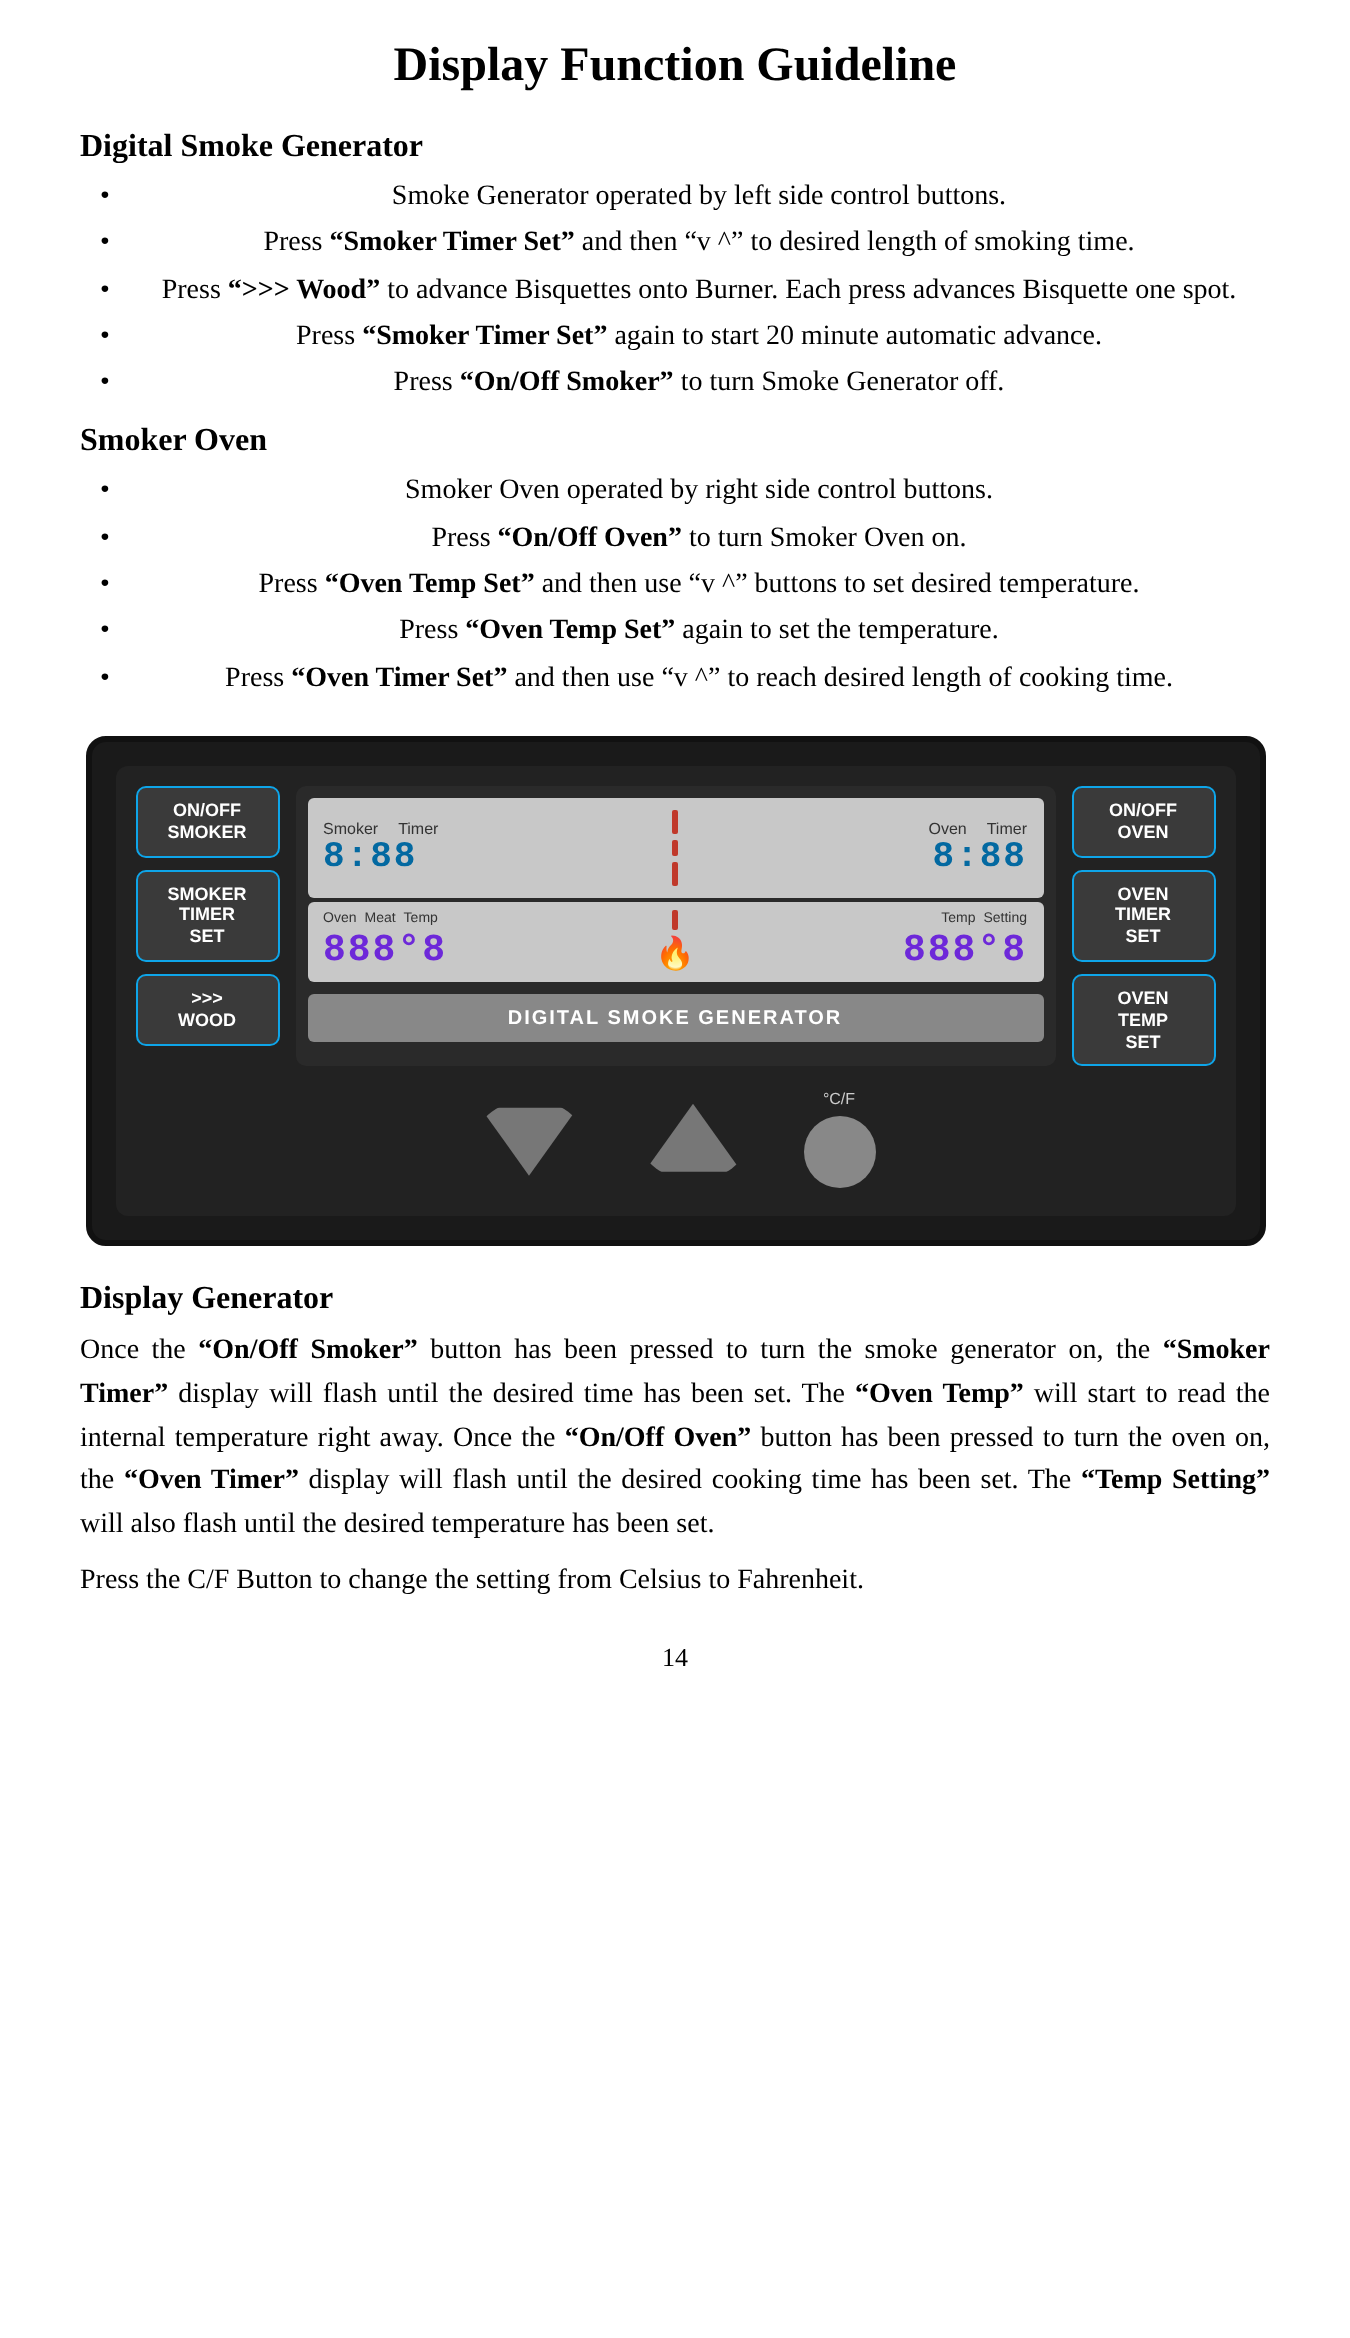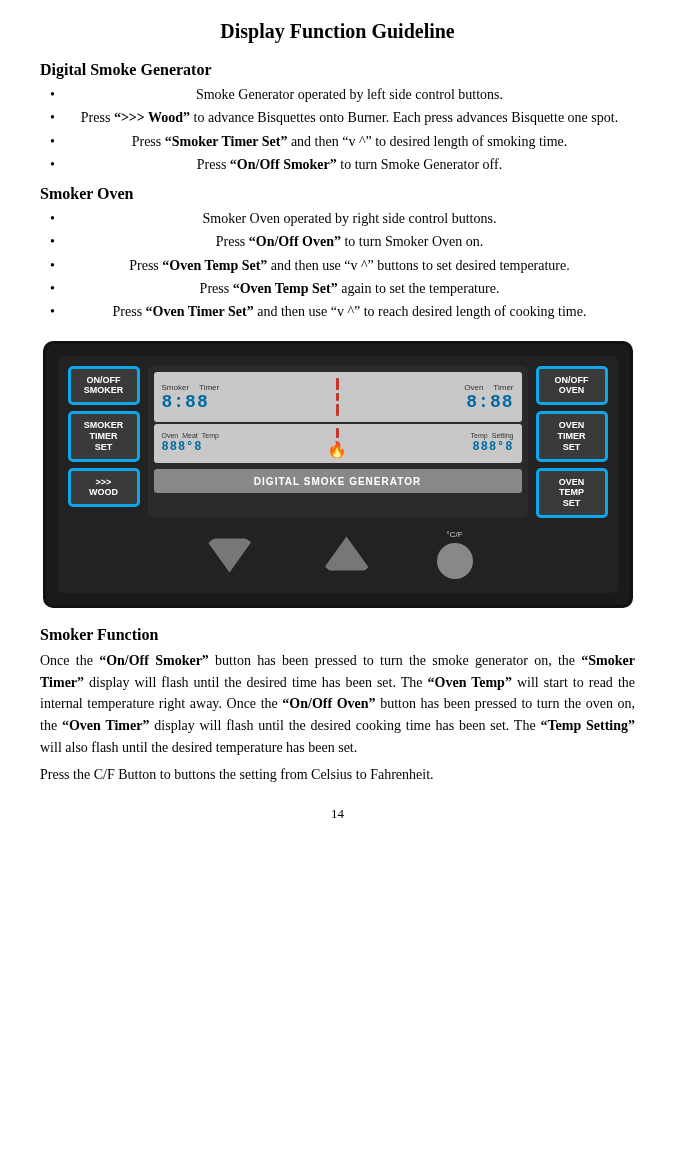--- a/index.html
+++ b/index.html
@@ -8,21 +8,21 @@
       font-family: Georgia, 'Times New Roman', serif;
       font-size: 14px;
       color: #000;
       width: 675px;
       min-height: 1169px;
       padding: 20px 40px 30px 40px;
     }
 
     h1.page-title {
       text-align: center;
-      font-size: 20px;
+      font-size: 24px;
       font-weight: bold;
       margin-bottom: 18px;
       font-family: Georgia, serif;
     }
 
     h2.section-title {
       font-size: 16px;
       font-weight: bold;
       margin-bottom: 6px;
       font-family: Georgia, serif;
@@ -74,21 +74,21 @@
     
     .left-buttons {
       display: flex;
       flex-direction: column;
       gap: 6px;
       width: 72px;
     }
 
     .ctrl-btn {
       background: #3a3a3a;
-      border: 3px solid #0ea5e9;
+      border: 1px solid #0ea5e9;
       border-radius: 5px;
       color: #fff;
       font-size: 9px;
       font-weight: bold;
       text-align: center;
       padding: 6px 4px;
       line-height: 1.2;
       cursor: pointer;
       font-family: Arial, sans-serif;
     }
@@ -181,23 +181,23 @@
     }
 
     .lower-label {
       font-size: 7px;
       color: #333;
       font-family: Arial, sans-serif;
     }
 
     .seven-seg-lower {
       font-family: 'Courier New', monospace;
-      font-size: 12px;
-      font-weight: bold;
-      color: #0369a1;
+      font-size: 19px;
+      font-weight: bold;
+      color: #6d28d9;
       letter-spacing: 1px;
     }
 
     .flame-icon {
       font-size: 16px;
       color: #e67e22;
       margin: 0 4px;
     }
 
     
@@ -222,21 +222,21 @@
       color: #ccc;
       font-family: Arial, sans-serif;
       margin-bottom: 2px;
       text-align: center;
     }
 
     .bottom-controls {
       display: flex;
       justify-content: center;
       align-items: center;
-      gap: 63px;
+      gap: 28px;
       margin-top: 8px;
       padding: 4px 0;
     }
 
     
     .display-function-section {
       margin-top: 18px;
     }
 
     .display-function-section h2 {
@@ -275,22 +275,23 @@
     }
   </style>
 </head>
 <body>
 
 <h1 class="page-title">Display Function Guideline</h1>
 
 <h2 class="section-title">Digital Smoke Generator</h2>
 <ul class="bullet-list">
   <li>Smoke Generator operated by left side control buttons.</li>
+  <li>Press <span class="bold">“Smoker Timer Set”</span> and then “v ^” to desired length of smoking time.</li>
   <li>Press <span class="bold">“&gt;&gt;&gt; Wood”</span> to advance Bisquettes onto Burner. Each press advances Bisquette one spot.</li>
-  <li>Press <span class="bold">“Smoker Timer Set”</span> and then “v ^” to desired length of smoking time.</li>
+  <li>Press <span class="bold">“Smoker Timer Set”</span> again to start 20 minute automatic advance.</li>
   <li>Press <span class="bold">“On/Off Smoker”</span> to turn Smoke Generator off.</li>
 </ul>
 
 <h2 class="section-title">Smoker Oven</h2>
 <ul class="bullet-list">
   <li>Smoker Oven operated by right side control buttons.</li>
   <li>Press <span class="bold">“On/Off Oven”</span> to turn Smoker Oven on.</li>
   <li>Press <span class="bold">“Oven Temp Set”</span> and then use “v ^” buttons to set desired temperature.</li>
   <li>Press <span class="bold">“Oven Temp Set”</span> again to set the temperature.</li>
   <li>Press <span class="bold">“Oven Timer Set”</span> and then use “v ^” to reach desired length of cooking time.</li>
@@ -387,20 +388,20 @@
       <div style="display:flex;flex-direction:column;align-items:center;gap:2px;">
         <span class="cf-label-text">°C/F</span>
         <div style="width:36px;height:36px;border-radius:50%;background:#888;cursor:pointer;"></div>
       </div>
     </div>
 
   </div>
 </div>
 
 <div class="display-function-section">
-  <h2>Smoker Function</h2>
+  <h2>Display Generator</h2>
   <p>
     Once the <span class="bold">“On/Off Smoker”</span> button has been pressed to turn the smoke generator on, the <span class="bold">“Smoker Timer”</span> display will flash until the desired time has been set. The <span class="bold">“Oven Temp”</span> will start to read the internal temperature right away. Once the <span class="bold">“On/Off Oven”</span> button has been pressed to turn the oven on, the <span class="bold">“Oven Timer”</span> display will flash until the desired cooking time has been set. The <span class="bold">“Temp Setting”</span> will also flash until the desired temperature has been set.
   </p>
-  <p>Press the C/F Button to buttons the setting from Celsius to Fahrenheit.</p>
+  <p>Press the C/F Button to change the setting from Celsius to Fahrenheit.</p>
 </div>
 
 <div class="page-number">14</div>
 
 </body></html>

